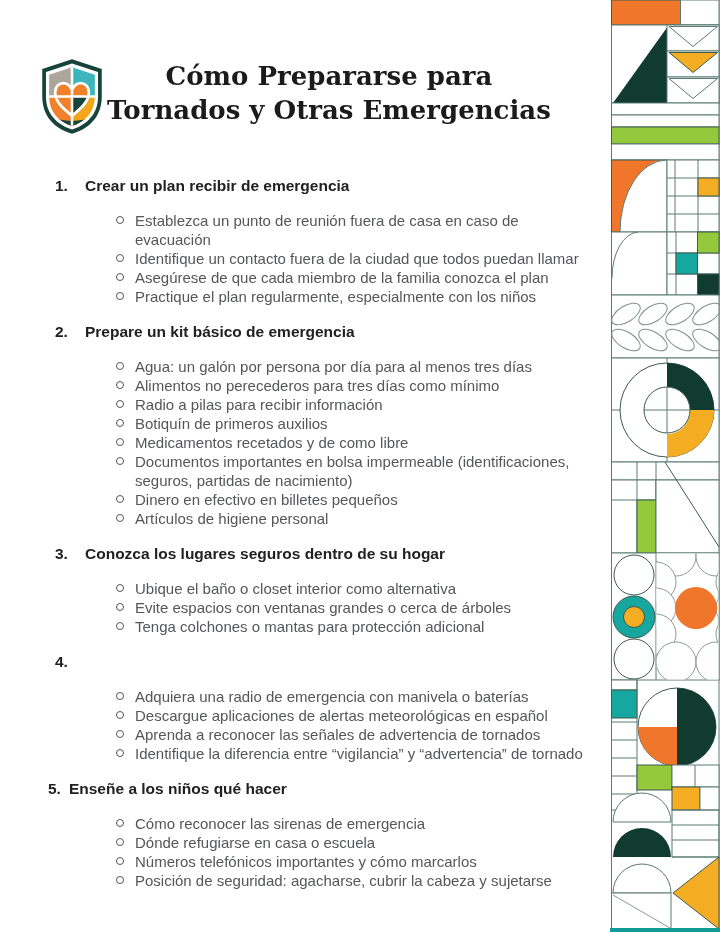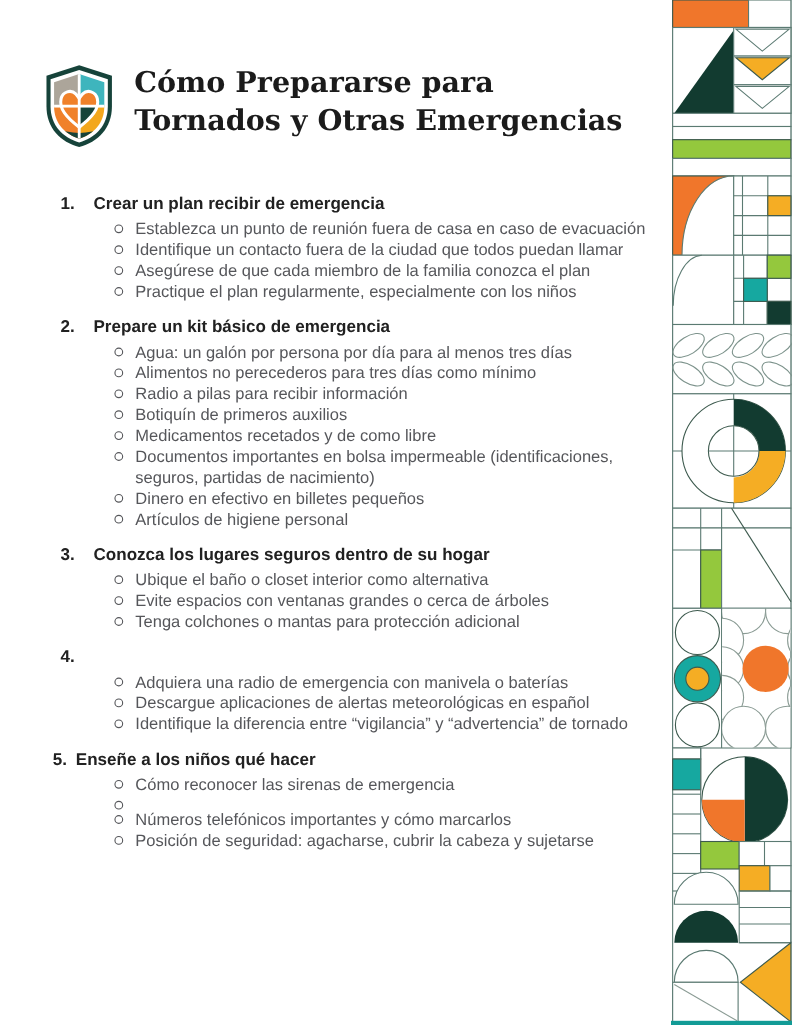--- a/index.html
+++ b/index.html
@@ -1,34 +1,34 @@
 <!DOCTYPE html>
 <html><head>
 <meta charset="utf-8">
 <style>
   html,body{margin:0;padding:0;}
   body{
     width:720px;height:932px;background:#ffffff;position:relative;overflow:hidden;
     font-family:"Liberation Sans","DejaVu Sans",sans-serif;
   }
   .deco{position:absolute;top:0;right:0;width:110px;height:932px;}
-  .header{position:absolute;left:38px;top:58px;display:flex;gap:16px;align-items:flex-start;}
+  .header{position:absolute;left:38px;top:58px;display:flex;gap:1px;align-items:flex-start;text-align:center;}
   .logo{width:68px;height:77px;flex:none;}
   .title{
     font-family:"DejaVu Serif","Liberation Serif",serif;font-weight:bold;
     font-size:26px;line-height:34px;color:#1b1b1b;margin-top:1px;
   }
   .content{position:absolute;left:55px;top:176px;width:550px;}
   .section{margin-bottom:13px;}
   .section-heading{display:flex;font-size:15.5px;line-height:19px;font-weight:bold;color:#212121;margin-bottom:3px;}
   .num{flex:none;width:30px;}
   .section.tight{margin-left:-7px;}
   .section.tight .num{width:auto;margin-right:8px;}
   .section.tight .items{padding-left:52px;}
-  ul.items{list-style:none;margin:4px;padding:0 0 0 45px;}
+  ul.items{list-style:none;margin:16px;padding:0 0 0 45px;}
   ul.items li{display:flex;gap:11px;font-size:15px;line-height:19px;color:#55565a;}
   .marker{flex:none;width:6px;height:6px;border:1.6px solid #55565a;border-radius:50%;margin-top:5px;}
   .item-text{max-width:472px;}
 </style>
 </head>
 <body>
 
 <div class="header">
   <svg class="logo" viewBox="0 0 64 72" aria-hidden="true">
     <path d="M32,1 L60,10 L60,36 C60,55 48,66.5 32,71 C16,66.5 4,55 4,36 L4,10 Z" fill="#16433A"></path>
@@ -157,37 +157,42 @@
       <li>
           <span class="marker"></span>
           <span class="item-text">Adquiera una radio de emergencia con manivela o baterías</span>
         </li>
       <li>
           <span class="marker"></span>
           <span class="item-text">Descargue aplicaciones de alertas meteorológicas en español</span>
         </li>
       <li>
           <span class="marker"></span>
+          <span class="item-text">Aprenda a reconocer las señales de advertencia de tornados</span>
+        </li>
+      <li>
+          <span class="marker"></span>
           <span class="item-text">Identifique la diferencia entre “vigilancia” y “advertencia” de tornado</span>
         </li>
     </ul>
   </div>
 
   <div class="section tight">
     <div class="section-heading">
       <span class="num">5.</span>
       <span>Enseñe a los niños qué hacer</span>
     </div>
     <ul class="items">
       <li>
           <span class="marker"></span>
           <span class="item-text">Cómo reconocer las sirenas de emergencia</span>
         </li>
       <li>
           <span class="marker"></span>
+          <span class="item-text">Dónde refugiarse en casa o escuela</span>
         </li>
       <li>
           <span class="marker"></span>
           <span class="item-text">Números telefónicos importantes y cómo marcarlos</span>
         </li>
       <li>
           <span class="marker"></span>
           <span class="item-text">Posición de seguridad: agacharse, cubrir la cabeza y sujetarse</span>
         </li>
     </ul>

